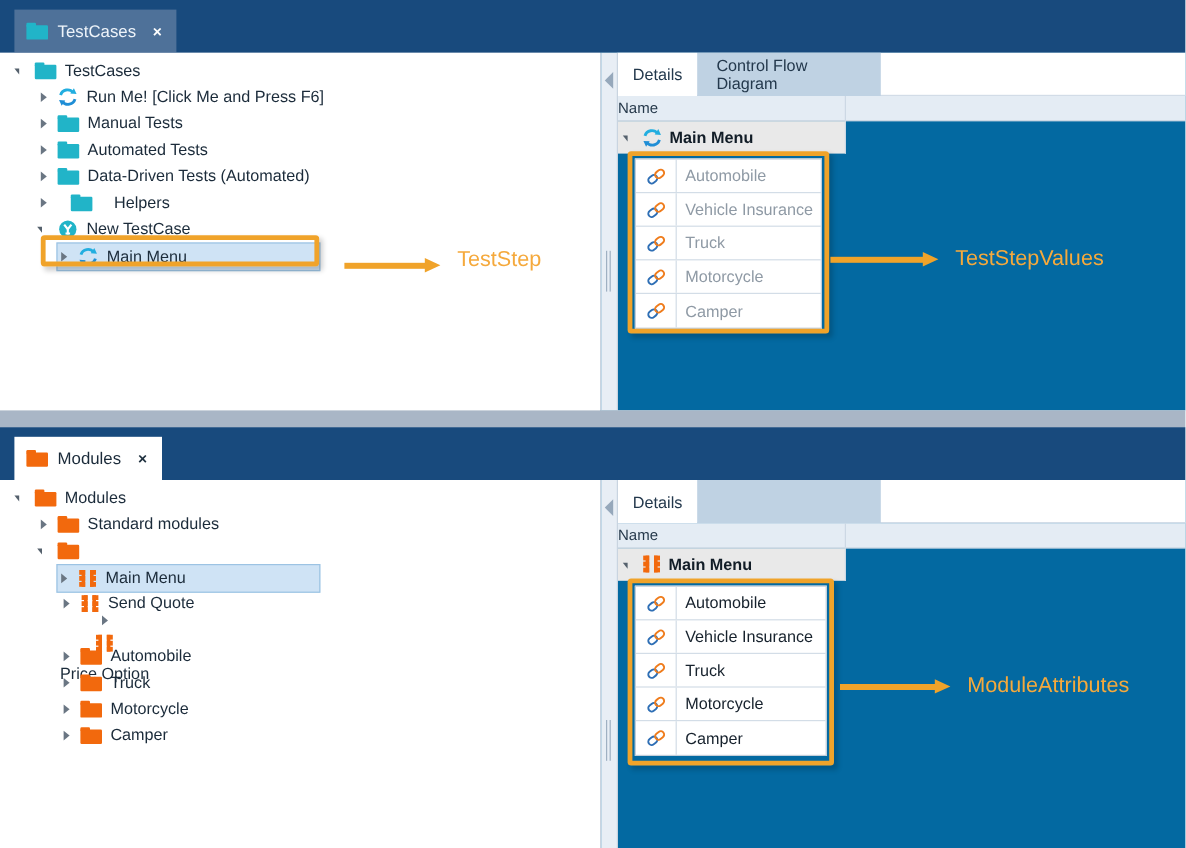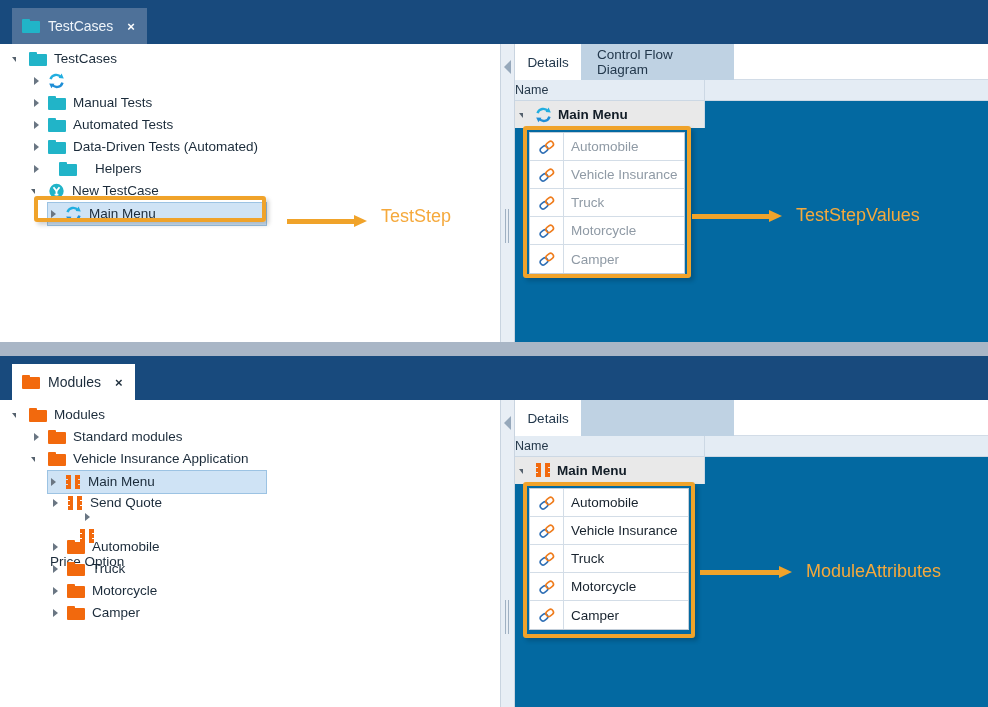--- a/index.html
+++ b/index.html
@@ -257,20 +257,21 @@
         <div class="tree-row" style="position: absolute; left: 31px; top: 26px;">
           <span class="tri collapsed"></span>
           <span class="ico ico-refresh">
             <svg width="17" height="16" viewBox="0 0 17 16">
               <path d="M2.5 6.2A6 6 0 0 1 13 4.2" fill="none" stroke="#22aee0" stroke-width="2.4"></path>
               <polygon points="13.6,0.6 15.8,5.4 10.6,5.0" fill="#22aee0"></polygon>
               <path d="M14.5 9.6A6 6 0 0 1 4 11.6" fill="none" stroke="#1f8ed6" stroke-width="2.4"></path>
               <polygon points="3.4,15.2 1.2,10.4 6.4,10.8" fill="#1f8ed6"></polygon>
             </svg>
           </span>
+          <span class="label">Run Me! [Click Me and Press F6]</span>
         </div>
         <div class="tree-row" style="position: absolute; left: 31px; top: 48px;">
           <span class="tri collapsed"></span>
           <span class="ico ico-folder folder-teal">
             <i class="tab"></i>
             <i class="body"></i>
           </span>
           <span class="label">Manual Tests</span>
         </div>
         <div class="tree-row" style="position: absolute; left: 31px; top: 70px;">
@@ -467,21 +468,20 @@
             <i class="body"></i>
           </span>
           <span class="label">Standard modules</span>
         </div>
         <div class="tree-row" style="position: absolute; left: 31px; top: 48px;">
           <span class="tri expanded"></span>
           <span class="ico ico-folder folder-orange">
             <i class="tab"></i>
             <i class="body"></i>
           </span>
-          <span class="label">Vehicle Insurance Application</span>
         </div>
         <div class="tree-row sel-row" style="position: absolute; left: 47px; top: 70px; width: 220px; height: 24px;">
           <span class="tri collapsed"></span>
           <span class="ico ico-module">
             <i class="l1"></i>
             <i class="l2"></i>
             <i class="l3"></i>
             <i class="lb"></i>
             <i class="r1"></i>
             <i class="r2"></i>

